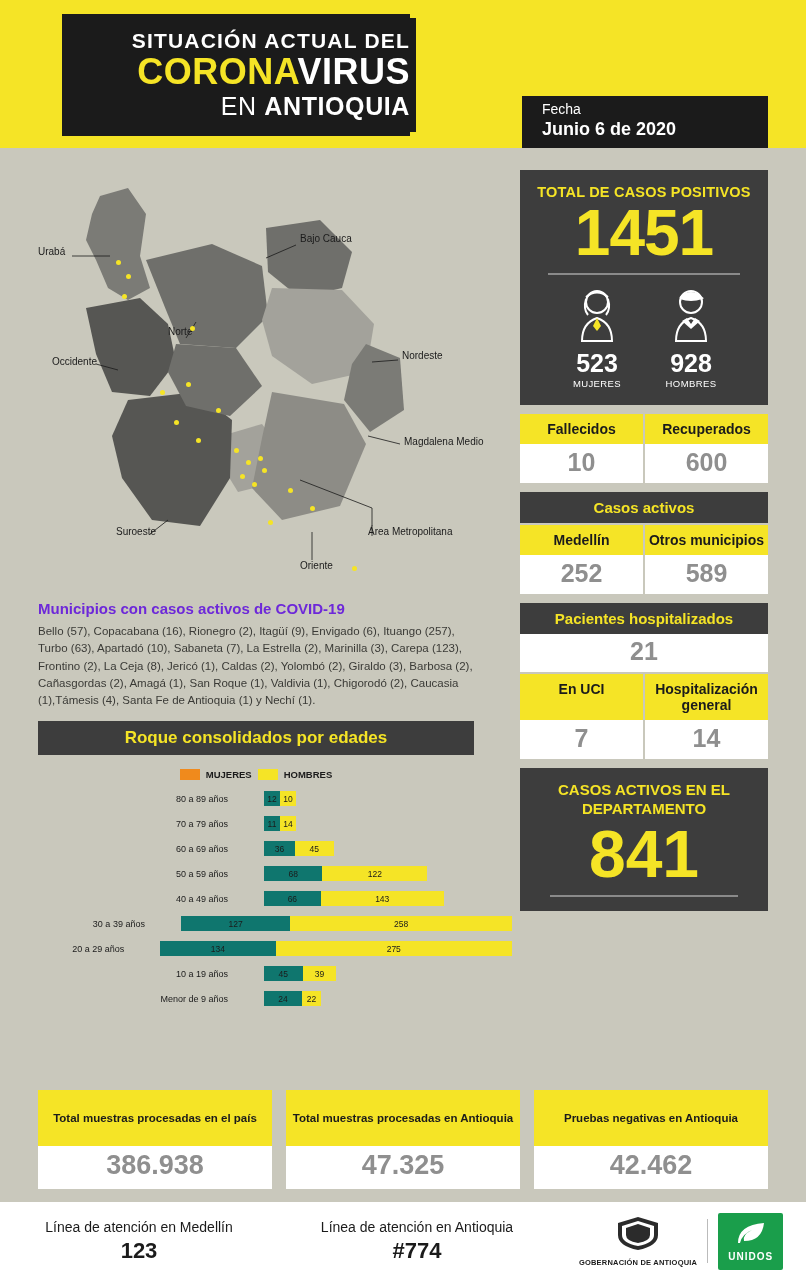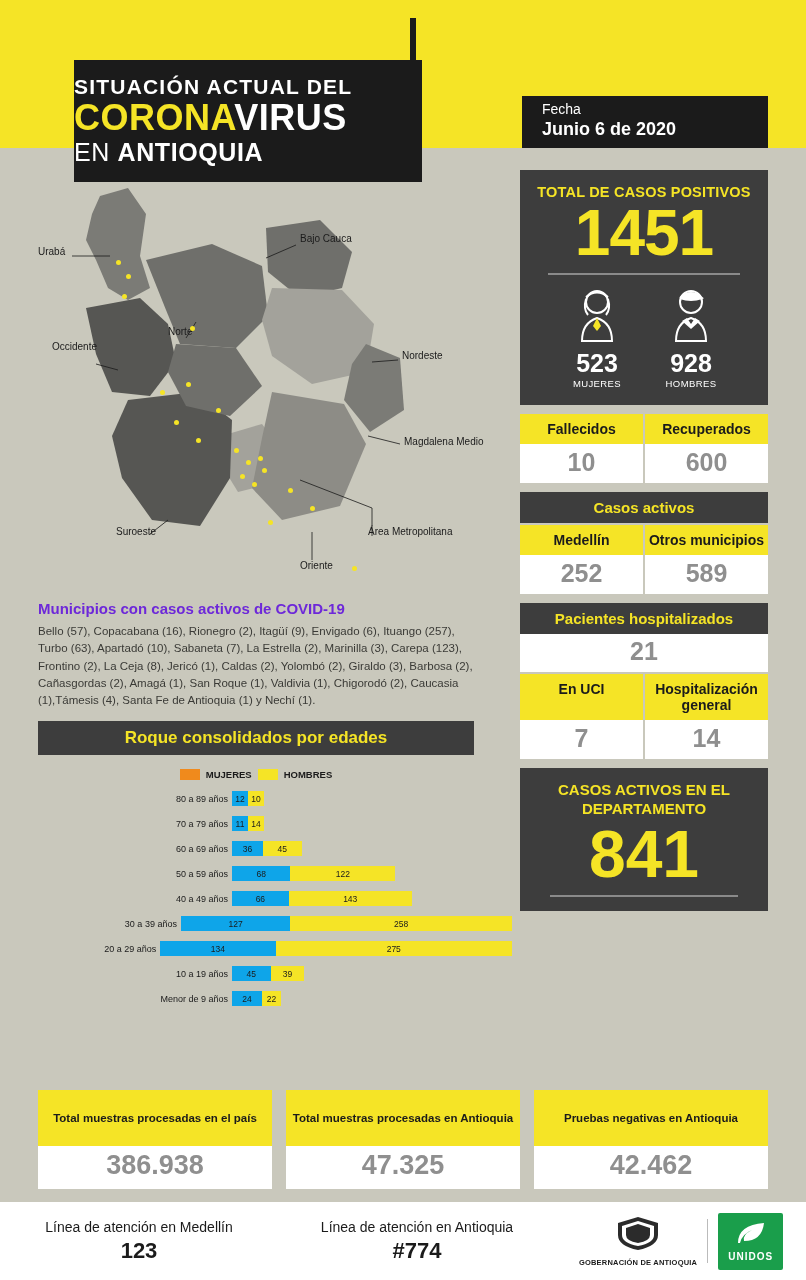--- a/index.html
+++ b/index.html
@@ -11,25 +11,25 @@
     position: relative;
   }
   
   .header {
     height: 148px;
     background: #f5e426;
     position: relative;
   }
   .title-block {
     position: absolute;
-    left: 74px; top: 14px;
+    left: 62px; top: 14px;
     width: 348px; height: 122px;
     background: #1b1b1b;
     display: flex; flex-direction: column;
-    align-items: flex-start; justify-content: center; margin-top: 46px;
+    align-items: flex-end; justify-content: center;
   }
   .title-bars {
     position: absolute; left: 68px; top: 18px;
     width: 6px; height: 114px; background: #f5e426;
   }
   .title-bars2 {
     position: absolute; left: 410px; top: 18px;
     width: 6px; height: 114px; background: #1b1b1b;
   }
   .t1 { color:#fff; font-size: 21px; letter-spacing: 1.2px; font-weight: bold; }
@@ -71,21 +71,21 @@
   .legend { display:flex; justify-content:center; align-items:center; gap:6px; margin-top:14px; font-size:9.5px; font-weight:bold; color:#1b1b1b;}
   .sw { width: 20px; height: 11px; display:inline-block; }
   .sw.m { background:#f08a1c; }
   .sw.h { background:#f5e426; }
 
   .chart { margin: 8px 0 0 0; }
   .row { display:flex; align-items:center; height: 21px; margin-bottom: 4px; }
   .row .lab { width: 232px; text-align: right; font-size: 9px; color:#1b1b1b; padding-right:4px; }
   .bars { display:flex; align-items:center; }
   .bar { height: 15px; display:flex; align-items:center; justify-content:center; font-size:8.5px; color:#1b1b1b; }
-  .bar.m { background:#0ea5e9; }
+  .bar.m { background:#0f766e;margin-left:32px; }
   .bar.h { background:#f5e426; }
 
   
   .right { position: absolute; left: 520px; top: 170px; width: 248px; }
   .black-card { background:#3d3d3d; color:#fff; padding: 14px 0 16px; text-align:center; }
   .bc-title { color:#f5e426; font-size:14.5px; font-weight:bold; letter-spacing:0.2px; }
   .bignum { color:#f5e426; font-size:64px; font-weight:bold; line-height:1.05; letter-spacing:-1px;}
   .divider { height:2px; background:#8a8a8a; margin: 6px 28px 10px; }
   .people { display:flex; justify-content:center; gap:36px; }
   .person { text-align:center; }
@@ -187,21 +187,21 @@
         <path d="M400 296 L368 288"></path>
         <path d="M372 388 L372 360 L300 332"></path>
         <path d="M150 386 L168 372"></path>
         <path d="M312 412 L312 384"></path>
       </g>
     </svg>
     <div class="map-label" style="left:38px; top:98px;">Urabá</div>
     <div class="map-label" style="left:300px; top:85px;">Bajo Cauca</div>
     <div class="map-label" style="left:168px; top:178px;">Norte</div>
     <div class="map-label" style="left:402px; top:202px;">Nordeste</div>
-    <div class="map-label" style="left:52px; top:193px;">Occidente</div>
+    <div class="map-label" style="left:52px; top:208px;">Occidente</div>
     <div class="map-label" style="left:404px; top:288px;">Magdalena Medio</div>
     <div class="map-label" style="left:368px; top:378px;">Área Metropolitana</div>
     <div class="map-label" style="left:116px; top:378px;">Suroeste</div>
     <div class="map-label" style="left:300px; top:412px;">Oriente</div>
 
     <div class="dot" style="left:116px; top:112px;"></div>
     <div class="dot" style="left:126px; top:126px;"></div>
     <div class="dot" style="left:122px; top:146px;"></div>
     <div class="dot" style="left:190px; top:178px;"></div>
     <div class="dot" style="left:160px; top:242px;"></div>
@@ -286,21 +286,21 @@
       <div class="row">
         <div class="lab">10 a 19 años</div>
         <div class="bars">
           <div class="bar m" style="width: 38.7px;">45</div>
           <div class="bar h" style="width: 33.54px;">39</div>
         </div>
       </div>
       <div class="row">
         <div class="lab">Menor de 9 años</div>
         <div class="bars">
-          <div class="bar m" style="width: 30px; text-align: right;">24</div>
+          <div class="bar m" style="width: 38px; text-align: right;">24</div>
           <div class="bar h" style="width: 19px;">22</div>
         </div>
       </div>
     </div>
 </div>
 
 <div class="right">
 
   <div class="black-card">
     <div class="bc-title">TOTAL DE CASOS POSITIVOS</div>

